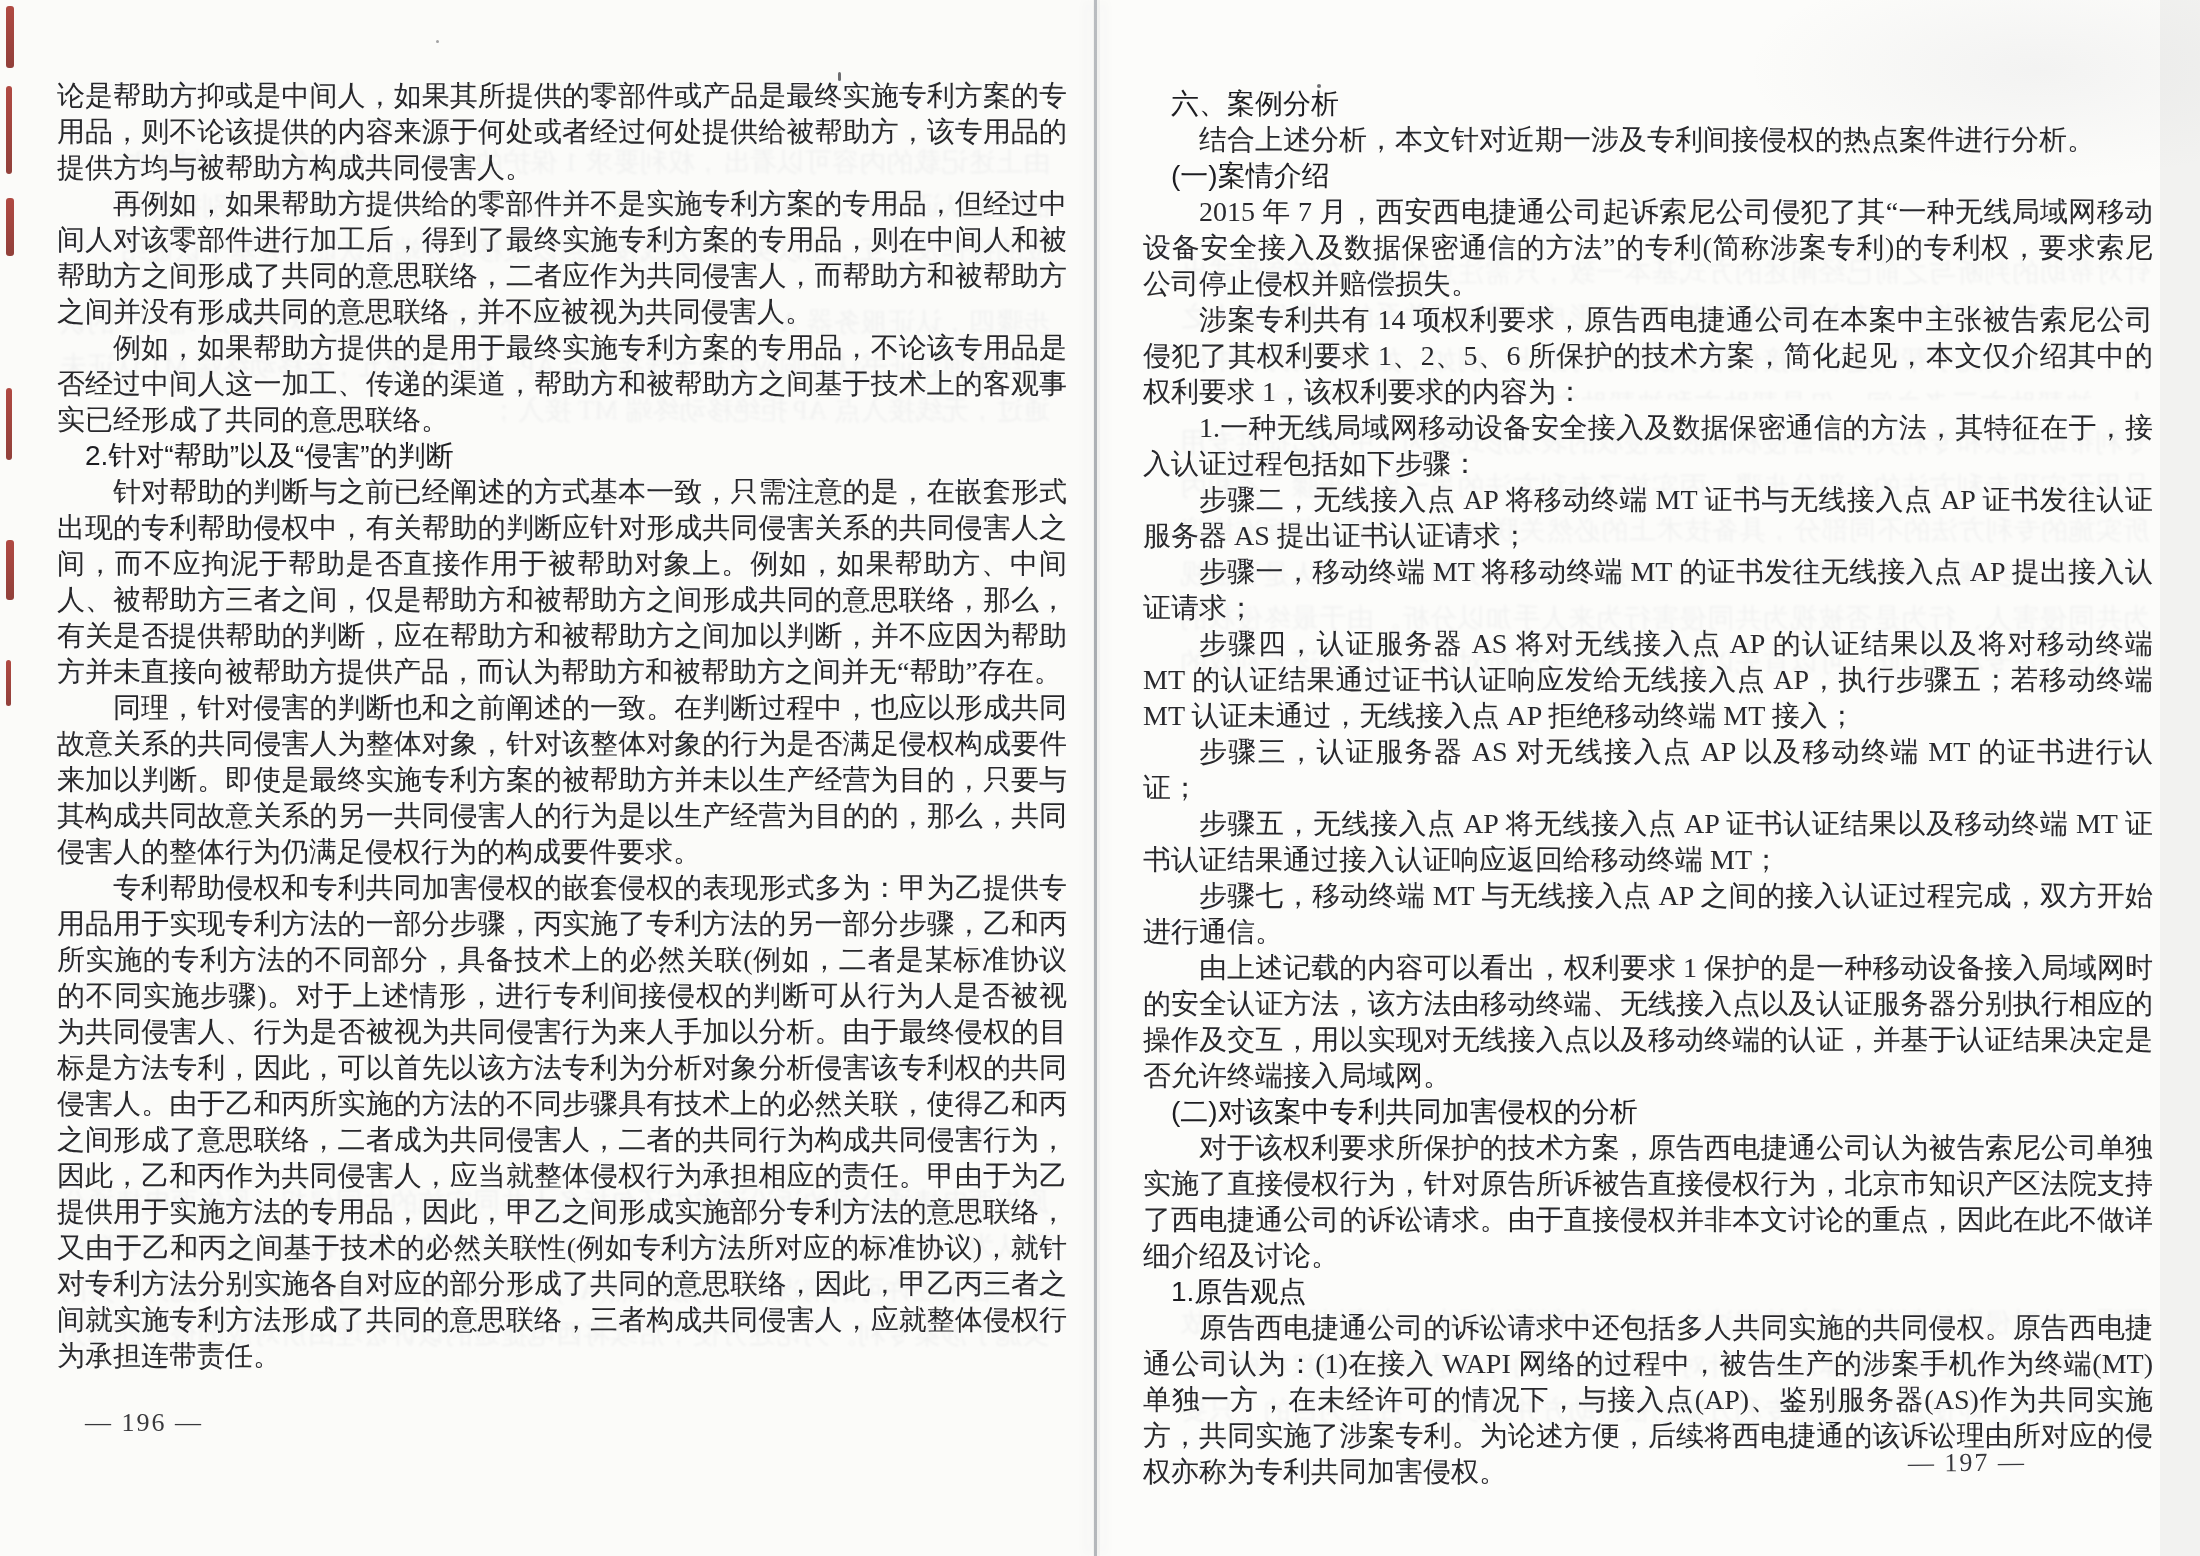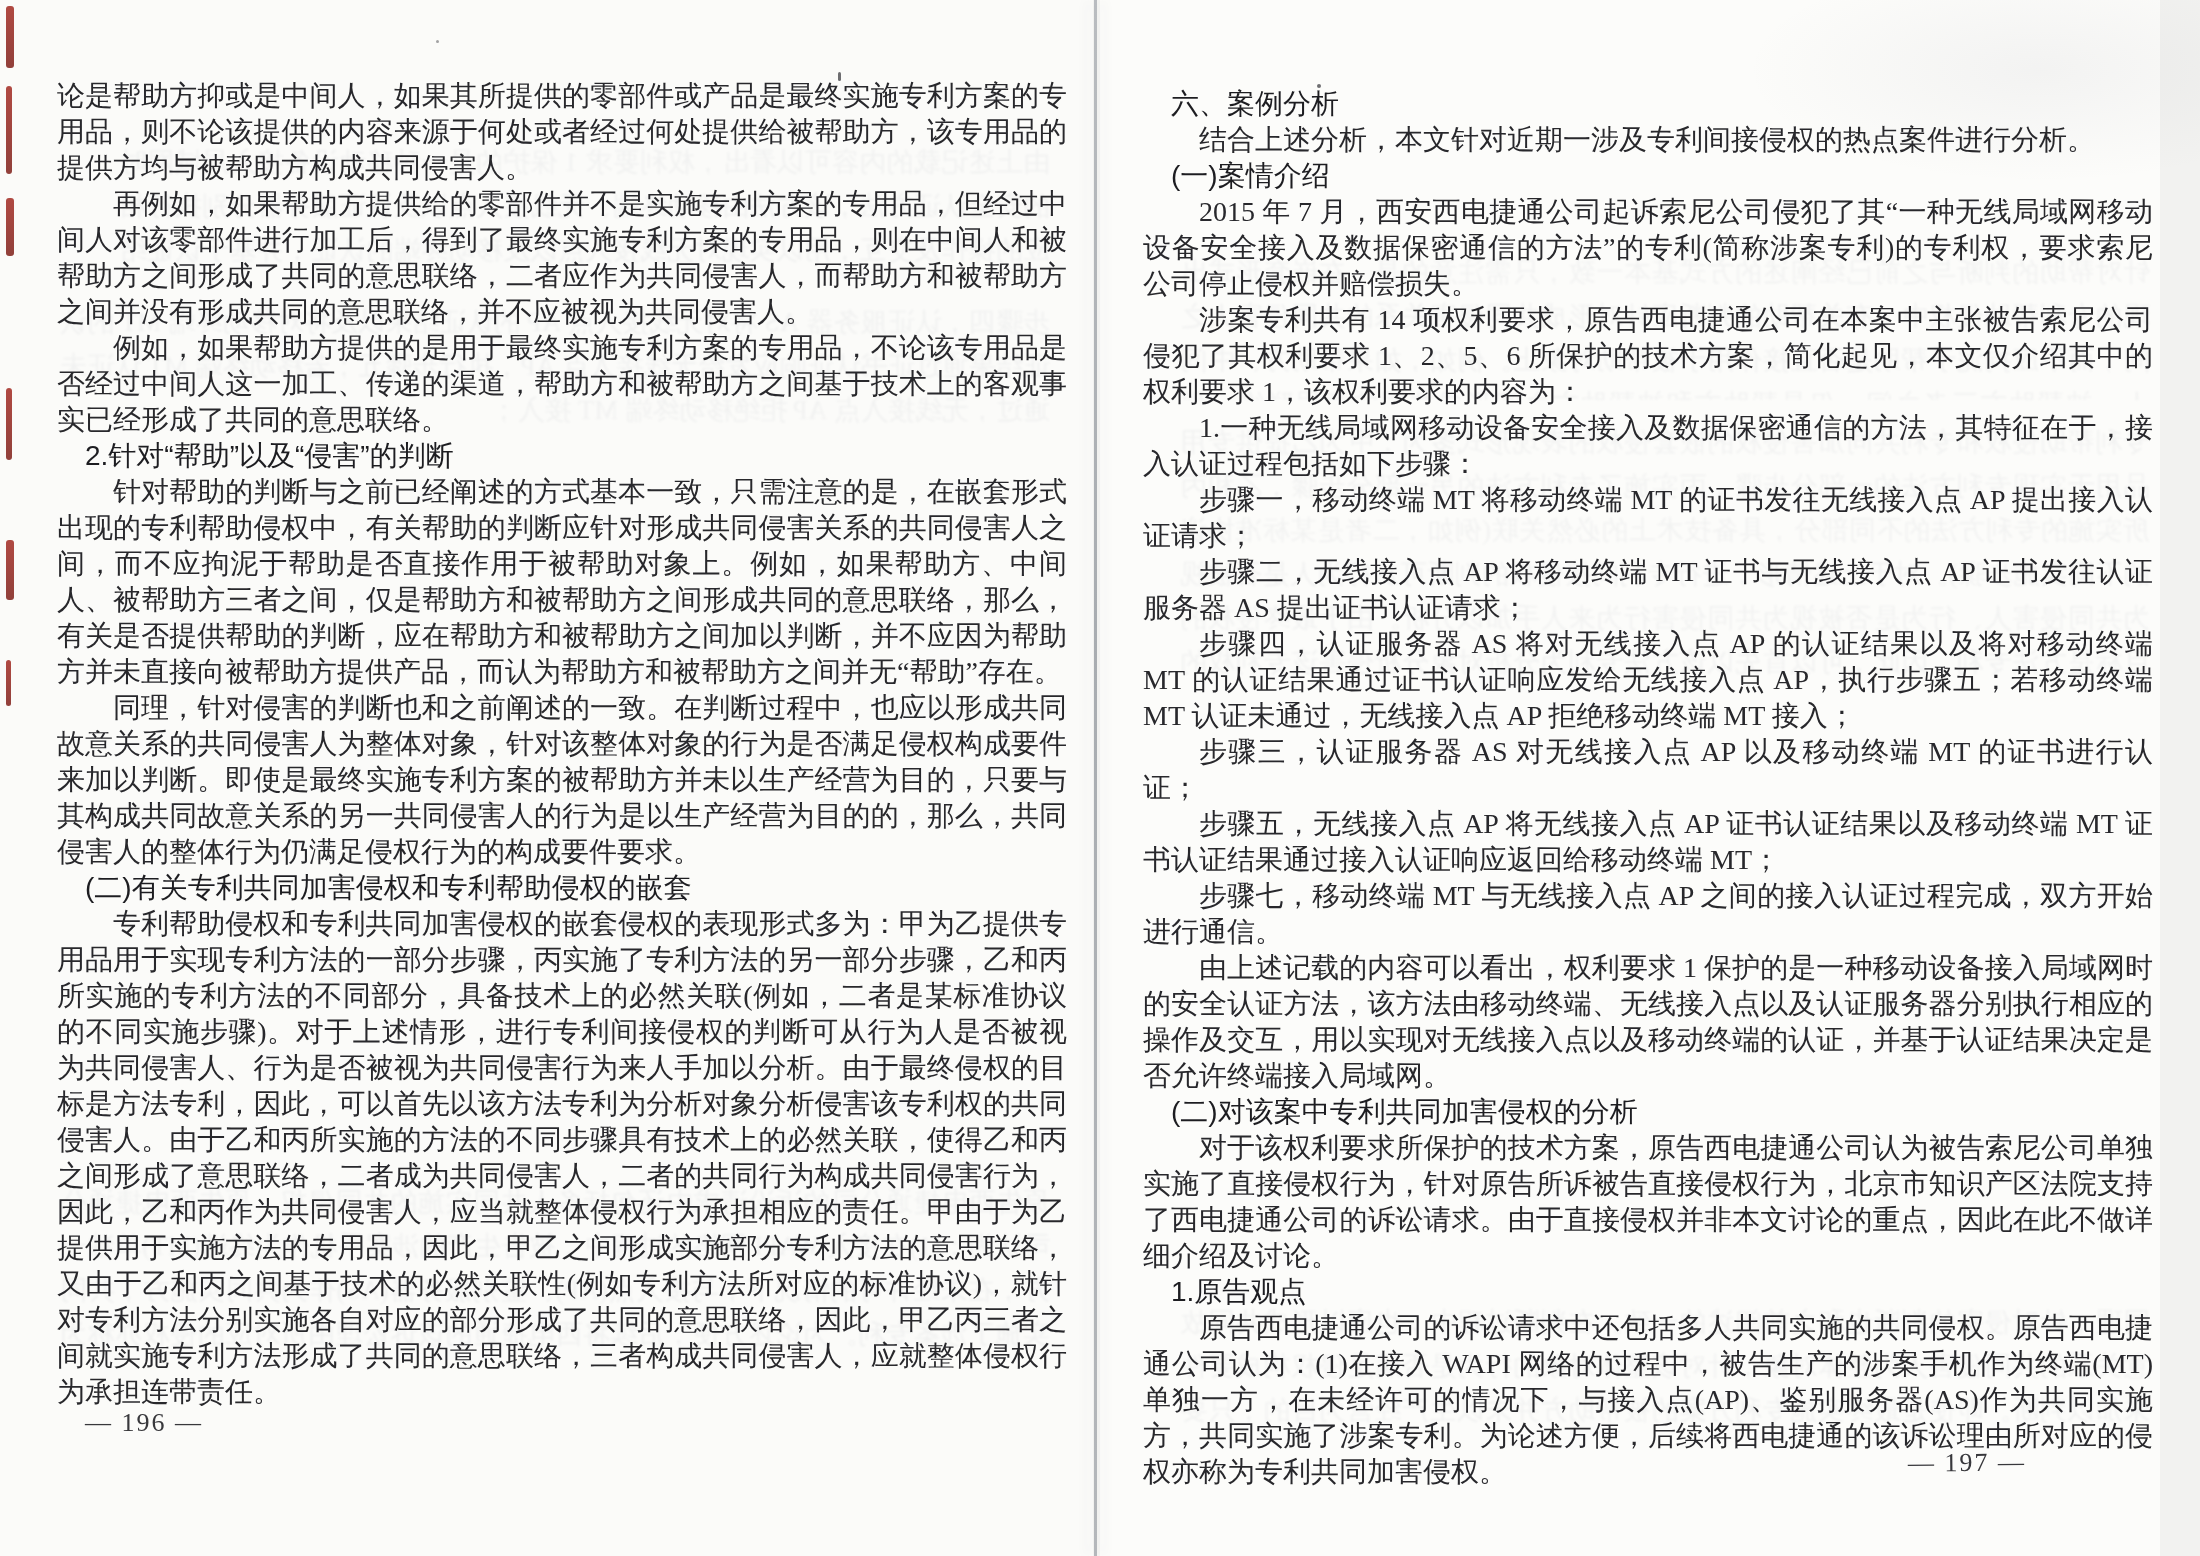--- a/index.html
+++ b/index.html
@@ -84,36 +84,35 @@
   <div class="seam"></div>
 
   <div class="page-text left-text">
     <div>
         <p class="blk blk-cont">论是帮助方抑或是中间人，如果其所提供的零部件或产品是最终实施专利方案的专用品，则不论该提供的内容来源于何处或者经过何处提供给被帮助方，该专用品的提供方均与被帮助方构成共同侵害人。</p>
         <p class="blk blk-p">再例如，如果帮助方提供给的零部件并不是实施专利方案的专用品，但经过中间人对该零部件进行加工后，得到了最终实施专利方案的专用品，则在中间人和被帮助方之间形成了共同的意思联络，二者应作为共同侵害人，而帮助方和被帮助方之间并没有形成共同的意思联络，并不应被视为共同侵害人。</p>
         <p class="blk blk-p">例如，如果帮助方提供的是用于最终实施专利方案的专用品，不论该专用品是否经过中间人这一加工、传递的渠道，帮助方和被帮助方之间基于技术上的客观事实已经形成了共同的意思联络。</p>
         <p class="blk blk-h3">2.针对“帮助”以及“侵害”的判断</p>
         <p class="blk blk-p">针对帮助的判断与之前已经阐述的方式基本一致，只需注意的是，在嵌套形式出现的专利帮助侵权中，有关帮助的判断应针对形成共同侵害关系的共同侵害人之间，而不应拘泥于帮助是否直接作用于被帮助对象上。例如，如果帮助方、中间人、被帮助方三者之间，仅是帮助方和被帮助方之间形成共同的意思联络，那么，有关是否提供帮助的判断，应在帮助方和被帮助方之间加以判断，并不应因为帮助方并未直接向被帮助方提供产品，而认为帮助方和被帮助方之间并无“帮助”存在。</p>
         <p class="blk blk-p">同理，针对侵害的判断也和之前阐述的一致。在判断过程中，也应以形成共同故意关系的共同侵害人为整体对象，针对该整体对象的行为是否满足侵权构成要件来加以判断。即使是最终实施专利方案的被帮助方并未以生产经营为目的，只要与其构成共同故意关系的另一共同侵害人的行为是以生产经营为目的的，那么，共同侵害人的整体行为仍满足侵权行为的构成要件要求。</p>
-        <p class="blk blk-h2">(二)有关专利共同加害侵权和专利帮助侵权的嵌套</p>
         <p class="blk blk-p">专利帮助侵权和专利共同加害侵权的嵌套侵权的表现形式多为：甲为乙提供专用品用于实现专利方法的一部分步骤，丙实施了专利方法的另一部分步骤，乙和丙所实施的专利方法的不同部分，具备技术上的必然关联(例如，二者是某标准协议的不同实施步骤)。对于上述情形，进行专利间接侵权的判断可从行为人是否被视为共同侵害人、行为是否被视为共同侵害行为来人手加以分析。由于最终侵权的目标是方法专利，因此，可以首先以该方法专利为分析对象分析侵害该专利权的共同侵害人。由于乙和丙所实施的方法的不同步骤具有技术上的必然关联，使得乙和丙之间形成了意思联络，二者成为共同侵害人，二者的共同行为构成共同侵害行为，因此，乙和丙作为共同侵害人，应当就整体侵权行为承担相应的责任。甲由于为乙提供用于实施方法的专用品，因此，甲乙之间形成实施部分专利方法的意思联络，又由于乙和丙之间基于技术的必然关联性(例如专利方法所对应的标准协议)，就针对专利方法分别实施各自对应的部分形成了共同的意思联络，因此，甲乙丙三者之间就实施专利方法形成了共同的意思联络，三者构成共同侵害人，应就整体侵权行为承担连带责任。</p>
       </div>
   </div>
   <div class="page-number page-number-left">— 196 —</div>
 
   <div class="page-text right-text">
     <div>
         <p class="blk blk-h1">六、案例分析</p>
         <p class="blk blk-p">结合上述分析，本文针对近期一涉及专利间接侵权的热点案件进行分析。</p>
         <p class="blk blk-h2">(一)案情介绍</p>
         <p class="blk blk-p">2015 年 7 月，西安西电捷通公司起诉索尼公司侵犯了其“一种无线局域网移动设备安全接入及数据保密通信的方法”的专利(简称涉案专利)的专利权，要求索尼公司停止侵权并赔偿损失。</p>
         <p class="blk blk-p">涉案专利共有 14 项权利要求，原告西电捷通公司在本案中主张被告索尼公司侵犯了其权利要求 1、2、5、6 所保护的技术方案，简化起见，本文仅介绍其中的权利要求 1，该权利要求的内容为：</p>
         <p class="blk blk-p">1.一种无线局域网移动设备安全接入及数据保密通信的方法，其特征在于，接入认证过程包括如下步骤：</p>
+        <p class="blk blk-p">步骤二，无线接入点 AP 将移动终端 MT 证书与无线接入点 AP 证书发往认证服务器 AS 提出证书认证请求；</p>
         <p class="blk blk-p">步骤一，移动终端 MT 将移动终端 MT 的证书发往无线接入点 AP 提出接入认证请求；</p>
-        <p class="blk blk-p">步骤二，无线接入点 AP 将移动终端 MT 证书与无线接入点 AP 证书发往认证服务器 AS 提出证书认证请求；</p>
         <p class="blk blk-p">步骤四，认证服务器 AS 将对无线接入点 AP 的认证结果以及将对移动终端 MT 的认证结果通过证书认证响应发给无线接入点 AP，执行步骤五；若移动终端 MT 认证未通过，无线接入点 AP 拒绝移动终端 MT 接入；</p>
         <p class="blk blk-p">步骤三，认证服务器 AS 对无线接入点 AP 以及移动终端 MT 的证书进行认证；</p>
         <p class="blk blk-p">步骤五，无线接入点 AP 将无线接入点 AP 证书认证结果以及移动终端 MT 证书认证结果通过接入认证响应返回给移动终端 MT；</p>
         <p class="blk blk-p">步骤七，移动终端 MT 与无线接入点 AP 之间的接入认证过程完成，双方开始进行通信。</p>
         <p class="blk blk-p">由上述记载的内容可以看出，权利要求 1 保护的是一种移动设备接入局域网时的安全认证方法，该方法由移动终端、无线接入点以及认证服务器分别执行相应的操作及交互，用以实现对无线接入点以及移动终端的认证，并基于认证结果决定是否允许终端接入局域网。</p>
         <p class="blk blk-h2">(二)对该案中专利共同加害侵权的分析</p>
         <p class="blk blk-p">对于该权利要求所保护的技术方案，原告西电捷通公司认为被告索尼公司单独实施了直接侵权行为，针对原告所诉被告直接侵权行为，北京市知识产区法院支持了西电捷通公司的诉讼请求。由于直接侵权并非本文讨论的重点，因此在此不做详细介绍及讨论。</p>
         <p class="blk blk-h3">1.原告观点</p>
         <p class="blk blk-p">原告西电捷通公司的诉讼请求中还包括多人共同实施的共同侵权。原告西电捷通公司认为：(1)在接入 WAPI 网络的过程中，被告生产的涉案手机作为终端(MT)单独一方，在未经许可的情况下，与接入点(AP)、鉴别服务器(AS)作为共同实施方，共同实施了涉案专利。为论述方便，后续将西电捷通的该诉讼理由所对应的侵权亦称为专利共同加害侵权。</p>
       </div>

